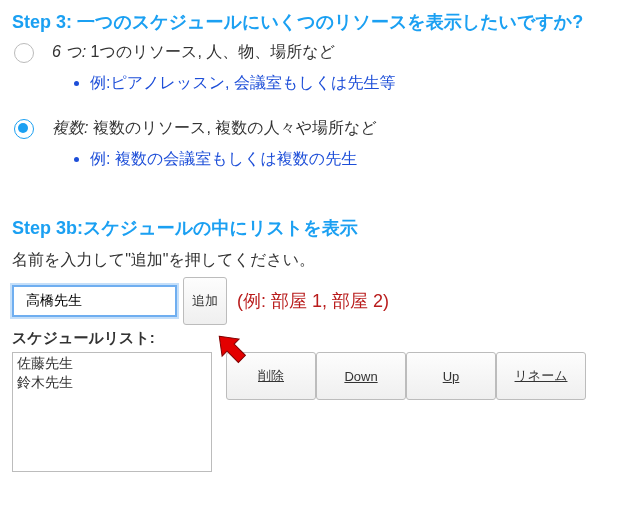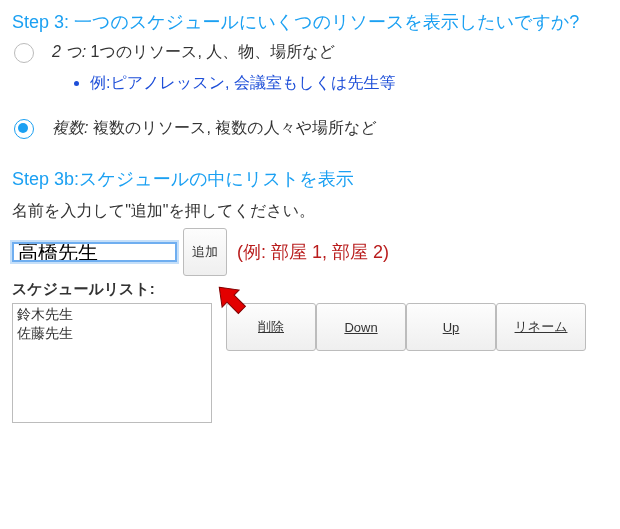--- a/index.html
+++ b/index.html
@@ -8,21 +8,21 @@
     padding: 10px 12px;
     font-family: "Hiragino Kaku Gothic Pro", "Meiryo", Arial, sans-serif;
     font-size: 16px;
     color: #333;
     background: #fff;
     width: 620px;
   }
   .step-title {
     color: #1ba0f2;
     font-size: 18px;
-    font-weight: 400;
+    font-weight: 700;
     margin-bottom: 8px;
   }
   .options {
     margin-left: 2px;
   }
   .opt-row {
     display: flex;
     align-items: flex-start;
     margin-bottom: 6px;
   }
@@ -71,26 +71,26 @@
     margin: 10px 0 6px 0;
   }
   .input-row {
     display: flex;
     align-items: center;
     gap: 6px;
     margin-bottom: 10px;
   }
   .name-input {
     width: 165px;
-    height: 20px;
+    height: 32px;
     border: 2px solid #6faef0;
     outline: 2px solid rgba(111,174,240,0.4);
     outline-offset: 0;
-    font-size: 20px;
-    padding: 1px 4px;
+    font-size: 14px;
+    padding: 1px 12px;
     font-family: inherit;
   }
   .btn {
     background: linear-gradient(#fdfdfd,#efefef);
     border: 1px solid #bcbcbc;
     border-radius: 3px;
     font-size: 13px;
     padding: 14px 8px;
     min-width: 40px;
     font-family: inherit;
@@ -151,34 +151,37 @@
 </head>
 <body>
 
 <div class="step-title">Step 3: 一つのスケジュールにいくつのリソースを表示したいですか?</div>
 
 <div class="options">
   <div class="opt-row">
     <div class="radio"></div>
     <div class="opt-main">
       <div class="opt-label">
-        <span class="em">2 つ:</span><span> 1つのリソース, 人、物、場所など</span>
+        <span class="em">6 つ:</span><span> 1つのリソース, 人、物、場所など</span>
       </div>
       <ul class="example">
           <li>例:ピアノレッスン, 会議室もしくは先生等</li>
         </ul>
     </div>
   </div>
 
   <div class="opt-row">
     <div class="radio selected"></div>
     <div class="opt-main">
       <div class="opt-label">
         <span class="em">複数:</span><span> 複数のリソース, 複数の人々や場所など</span>
       </div>
+      <ul class="example">
+          <li>例: 複数の会議室もしくは複数の先生</li>
+        </ul>
     </div>
   </div>
 </div>
 
 <div class="section-gap"></div>
 
 <div class="step-title">Step 3b:スケジュールの中にリストを表示</div>
 
 <div class="instruction">名前を入力して"追加"を押してください。</div>
 
@@ -191,22 +194,22 @@
 <div class="arrow">
   <svg class="arrow-shape" width="40" height="40" viewBox="0 0 40 40">
     <polygon points="20,2 32,18 25,18 25,34 15,34 15,18 8,18" fill="#e30000" stroke="#800000" stroke-width="1"></polygon>
   </svg>
 </div>
 
 <div class="list-label">スケジュールリスト:</div>
 
 <div class="list-row">
   <div class="listbox">
+    <div class="item">佐藤先生</div>
     <div class="item">鈴木先生</div>
-    <div class="item">佐藤先生</div>
   </div>
   <div class="btn-col">
     <button class="btn btn-wide">削除</button>
     <button class="btn btn-wide">Down</button>
     <button class="btn btn-wide">Up</button>
     <button class="btn btn-wide">リネーム</button>
   </div>
 </div>
 
 </body></html>

